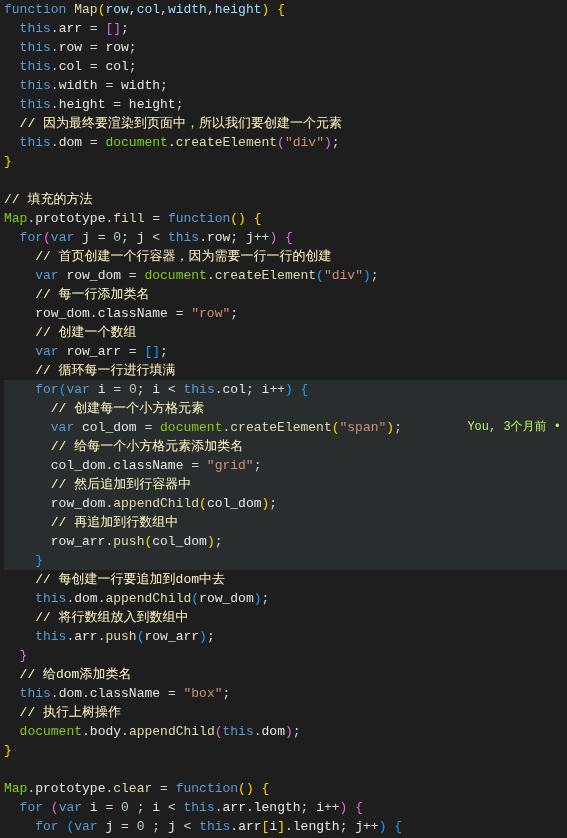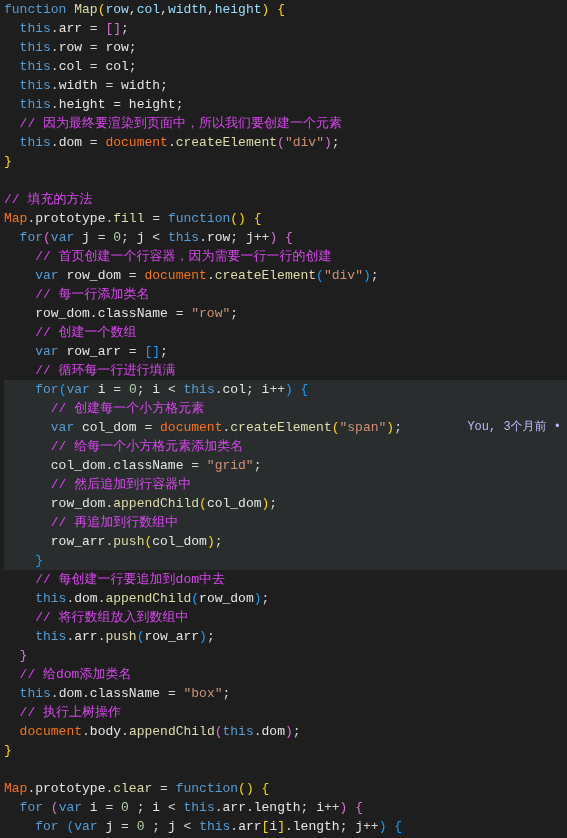--- a/index.html
+++ b/index.html
@@ -14,33 +14,33 @@
     overflow: hidden;
   }
   .editor { padding: 0 0 0 4px; white-space: pre; }
   .line { position: relative; }
   .line.highlighted { background: #2a2d2e; }
   .line-content { padding-left: 0; font-family: Liberation Mono, monospace; }
   .annotation {
     position: absolute;
     right: 6px;
     top: 0;
-    color: #c4b5fd;
+    color: #bef264;
     font-size: 12px;
     margin-left: 12px;
   }
   .kw { color: #569cd6; }        
   .fn { color: #dcdcaa; }        
   .prop { color: #e5e5e5; }      
   .punc { color: #d4d4d4; }
   .brace-main { color: #ffd700; }
   .brace1 { color: #da70d6; }
   .brace2 { color: #179fff; }
   .str { color: #ce9178; }
   .num { color: #b5cea8; }
-  .cmt { color: #d946ef; }
-  .var { color: #f97316; }       
+  .cmt { color: #fef9c3; }
+  .var { color: #84cc16; }       
   .param { color: #9cdcfe; }
 </style>
 </head>
 <body>
 
 <div class="editor" id="editor"><div class="line"><span class="line-content"><span class="kw">function</span><span class="punc"> </span><span class="fn">Map</span><span class="brace-main">(</span><span class="param">row</span><span class="punc">,</span><span class="param">col</span><span class="punc">,</span><span class="param">width</span><span class="punc">,</span><span class="param">height</span><span class="brace-main">) </span><span class="brace-main">{</span></span></div><div class="line"><span class="line-content"><span class="punc">  </span><span class="kw">this</span><span class="punc">.</span><span class="prop">arr</span><span class="punc"> = </span><span class="brace1">[]</span><span class="punc">;</span></span></div><div class="line"><span class="line-content"><span class="punc">  </span><span class="kw">this</span><span class="punc">.</span><span class="prop">row</span><span class="punc"> = </span><span class="prop">row</span><span class="punc">;</span></span></div><div class="line"><span class="line-content"><span class="punc">  </span><span class="kw">this</span><span class="punc">.</span><span class="prop">col</span><span class="punc"> = </span><span class="prop">col</span><span class="punc">;</span></span></div><div class="line"><span class="line-content"><span class="punc">  </span><span class="kw">this</span><span class="punc">.</span><span class="prop">width</span><span class="punc"> = </span><span class="prop">width</span><span class="punc">;</span></span></div><div class="line"><span class="line-content"><span class="punc">  </span><span class="kw">this</span><span class="punc">.</span><span class="prop">height</span><span class="punc"> = </span><span class="prop">height</span><span class="punc">;</span></span></div><div class="line"><span class="line-content"><span class="punc">  </span><span class="cmt">// 因为最终要渲染到页面中，所以我们要创建一个元素</span></span></div><div class="line"><span class="line-content"><span class="punc">  </span><span class="kw">this</span><span class="punc">.</span><span class="prop">dom</span><span class="punc"> = </span><span class="var">document</span><span class="punc">.</span><span class="fn">createElement</span><span class="brace1">(</span><span class="str">"div"</span><span class="brace1">)</span><span class="punc">;</span></span></div><div class="line"><span class="line-content"><span class="brace-main">}</span></span></div><div class="line"><span class="line-content"><span class="punc"> </span></span></div><div class="line"><span class="line-content"><span class="cmt">// 填充的方法</span></span></div><div class="line"><span class="line-content"><span class="var">Map</span><span class="punc">.</span><span class="prop">prototype</span><span class="punc">.</span><span class="fn">fill</span><span class="punc"> = </span><span class="kw">function</span><span class="brace-main">()</span><span class="punc"> </span><span class="brace-main">{</span></span></div><div class="line"><span class="line-content"><span class="punc">  </span><span class="kw">for</span><span class="brace1">(</span><span class="kw">var</span><span class="punc"> </span><span class="prop">j</span><span class="punc"> = </span><span class="num">0</span><span class="punc">; </span><span class="prop">j</span><span class="punc"> &lt; </span><span class="kw">this</span><span class="punc">.</span><span class="prop">row</span><span class="punc">; </span><span class="prop">j</span><span class="punc">++</span><span class="brace1">)</span><span class="punc"> </span><span class="brace1">{</span></span></div><div class="line"><span class="line-content"><span class="punc">    </span><span class="cmt">// 首页创建一个行容器，因为需要一行一行的创建</span></span></div><div class="line"><span class="line-content"><span class="punc">    </span><span class="kw">var</span><span class="punc"> </span><span class="prop">row_dom</span><span class="punc"> = </span><span class="var">document</span><span class="punc">.</span><span class="fn">createElement</span><span class="brace2">(</span><span class="str">"div"</span><span class="brace2">)</span><span class="punc">;</span></span></div><div class="line"><span class="line-content"><span class="punc">    </span><span class="cmt">// 每一行添加类名</span></span></div><div class="line"><span class="line-content"><span class="punc">    </span><span class="prop">row_dom</span><span class="punc">.</span><span class="prop">className</span><span class="punc"> = </span><span class="str">"row"</span><span class="punc">;</span></span></div><div class="line"><span class="line-content"><span class="punc">    </span><span class="cmt">// 创建一个数组</span></span></div><div class="line"><span class="line-content"><span class="punc">    </span><span class="kw">var</span><span class="punc"> </span><span class="prop">row_arr</span><span class="punc"> = </span><span class="brace2">[]</span><span class="punc">;</span></span></div><div class="line"><span class="line-content"><span class="punc">    </span><span class="cmt">// 循环每一行进行填满</span></span></div><div class="line highlighted"><span class="line-content"><span class="punc">    </span><span class="kw">for</span><span class="brace2">(</span><span class="kw">var</span><span class="punc"> </span><span class="prop">i</span><span class="punc"> = </span><span class="num">0</span><span class="punc">; </span><span class="prop">i</span><span class="punc"> &lt; </span><span class="kw">this</span><span class="punc">.</span><span class="prop">col</span><span class="punc">; </span><span class="prop">i</span><span class="punc">++</span><span class="brace2">)</span><span class="punc"> </span><span class="brace2">{</span></span></div><div class="line highlighted"><span class="line-content"><span class="punc">      </span><span class="cmt">// 创建每一个小方格元素</span></span></div><div class="line highlighted"><span class="line-content"><span class="punc">      </span><span class="kw">var</span><span class="punc"> </span><span class="prop">col_dom</span><span class="punc"> = </span><span class="var">document</span><span class="punc">.</span><span class="fn">createElement</span><span class="brace-main">(</span><span class="str">"span"</span><span class="brace-main">)</span><span class="punc">;</span></span><span class="annotation">You, 3个月前 •</span></div><div class="line highlighted"><span class="line-content"><span class="punc">      </span><span class="cmt">// 给每一个小方格元素添加类名</span></span></div><div class="line highlighted"><span class="line-content"><span class="punc">      </span><span class="prop">col_dom</span><span class="punc">.</span><span class="prop">className</span><span class="punc"> = </span><span class="str">"grid"</span><span class="punc">;</span></span></div><div class="line highlighted"><span class="line-content"><span class="punc">      </span><span class="cmt">// 然后追加到行容器中</span></span></div><div class="line highlighted"><span class="line-content"><span class="punc">      </span><span class="prop">row_dom</span><span class="punc">.</span><span class="fn">appendChild</span><span class="brace-main">(</span><span class="prop">col_dom</span><span class="brace-main">)</span><span class="punc">;</span></span></div><div class="line highlighted"><span class="line-content"><span class="punc">      </span><span class="cmt">// 再追加到行数组中</span></span></div><div class="line highlighted"><span class="line-content"><span class="punc">      </span><span class="prop">row_arr</span><span class="punc">.</span><span class="fn">push</span><span class="brace-main">(</span><span class="prop">col_dom</span><span class="brace-main">)</span><span class="punc">;</span></span></div><div class="line highlighted"><span class="line-content"><span class="punc">    </span><span class="brace2">}</span></span></div><div class="line"><span class="line-content"><span class="punc">    </span><span class="cmt">// 每创建一行要追加到dom中去</span></span></div><div class="line"><span class="line-content"><span class="punc">    </span><span class="kw">this</span><span class="punc">.</span><span class="prop">dom</span><span class="punc">.</span><span class="fn">appendChild</span><span class="brace2">(</span><span class="prop">row_dom</span><span class="brace2">)</span><span class="punc">;</span></span></div><div class="line"><span class="line-content"><span class="punc">    </span><span class="cmt">// 将行数组放入到数组中</span></span></div><div class="line"><span class="line-content"><span class="punc">    </span><span class="kw">this</span><span class="punc">.</span><span class="prop">arr</span><span class="punc">.</span><span class="fn">push</span><span class="brace2">(</span><span class="prop">row_arr</span><span class="brace2">)</span><span class="punc">;</span></span></div><div class="line"><span class="line-content"><span class="punc">  </span><span class="brace1">}</span></span></div><div class="line"><span class="line-content"><span class="punc">  </span><span class="cmt">// 给dom添加类名</span></span></div><div class="line"><span class="line-content"><span class="punc">  </span><span class="kw">this</span><span class="punc">.</span><span class="prop">dom</span><span class="punc">.</span><span class="prop">className</span><span class="punc"> = </span><span class="str">"box"</span><span class="punc">;</span></span></div><div class="line"><span class="line-content"><span class="punc">  </span><span class="cmt">// 执行上树操作</span></span></div><div class="line"><span class="line-content"><span class="punc">  </span><span class="var">document</span><span class="punc">.</span><span class="prop">body</span><span class="punc">.</span><span class="fn">appendChild</span><span class="brace1">(</span><span class="kw">this</span><span class="punc">.</span><span class="prop">dom</span><span class="brace1">)</span><span class="punc">;</span></span></div><div class="line"><span class="line-content"><span class="brace-main">}</span></span></div><div class="line"><span class="line-content"><span class="punc"> </span></span></div><div class="line"><span class="line-content"><span class="var">Map</span><span class="punc">.</span><span class="prop">prototype</span><span class="punc">.</span><span class="fn">clear</span><span class="punc"> = </span><span class="kw">function</span><span class="brace-main">()</span><span class="punc"> </span><span class="brace-main">{</span></span></div><div class="line"><span class="line-content"><span class="punc">  </span><span class="kw">for</span><span class="punc"> </span><span class="brace1">(</span><span class="kw">var</span><span class="punc"> </span><span class="prop">i</span><span class="punc"> = </span><span class="num">0</span><span class="punc"> ; </span><span class="prop">i</span><span class="punc"> &lt; </span><span class="kw">this</span><span class="punc">.</span><span class="prop">arr</span><span class="punc">.</span><span class="prop">length</span><span class="punc">; </span><span class="prop">i</span><span class="punc">++</span><span class="brace1">)</span><span class="punc"> </span><span class="brace1">{</span></span></div><div class="line"><span class="line-content"><span class="punc">    </span><span class="kw">for</span><span class="punc"> </span><span class="brace2">(</span><span class="kw">var</span><span class="punc"> </span><span class="prop">j</span><span class="punc"> = </span><span class="num">0</span><span class="punc"> ; </span><span class="prop">j</span><span class="punc"> &lt; </span><span class="kw">this</span><span class="punc">.</span><span class="prop">arr</span><span class="brace-main">[</span><span class="prop">i</span><span class="brace-main">]</span><span class="punc">.</span><span class="prop">length</span><span class="punc">; </span><span class="prop">j</span><span class="punc">++</span><span class="brace2">)</span><span class="punc"> </span><span class="brace2">{</span></span></div></div>
 
 </body></html>

